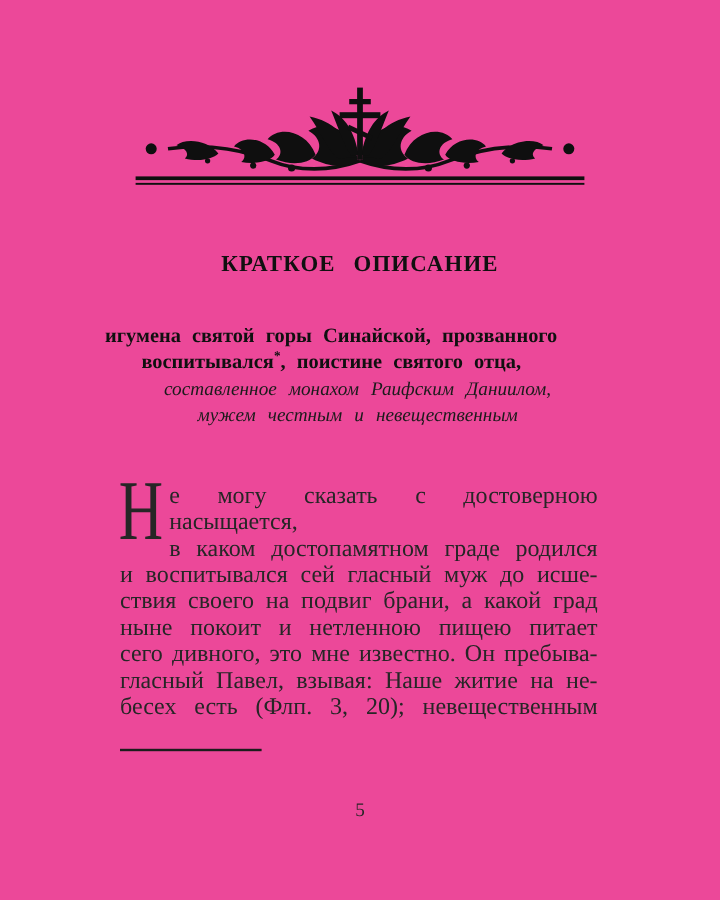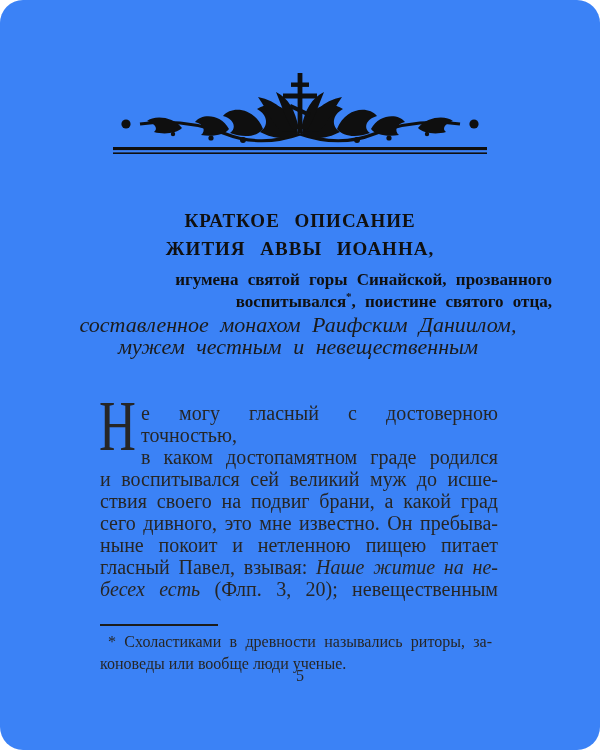--- a/index.html
+++ b/index.html
@@ -1,52 +1,52 @@
 <!DOCTYPE html>
 <html><head>
 <meta charset="utf-8">
 <style>
   html,body { margin:0; padding:0; background:#ffffff; }
   .page {
     position:relative; width:600px; height:750px; margin:0 auto;
-    background:#3b82f6; overflow:hidden;
-    font-family:"Liberation Serif","DejaVu Serif",serif; color:#1e1e1e;border-radius:23px;
+    background:#ec4899; overflow:hidden;
+    font-family:"Liberation Serif","DejaVu Serif",serif; color:#1e1e1e;
   }
   .ornament { position:absolute; left:110px; top:70px; width:380px; height:90px; }
 
   .title {
     position:absolute; left:0; top:207px; width:600px; text-align:center;
     font-weight:bold; font-size:19px; line-height:28px;
     letter-spacing:1px; word-spacing:9px; color:#101010;
   }
   .subtitle {
-    position:absolute; left:0; top:269px; width:552px; text-align:right;
+    position:absolute; left:0; top:269px; width:552px; text-align:center;
     font-weight:bold; font-size:17px; line-height:22px; word-spacing:5px; color:#101010;
   }
   .subtitle sup { font-size:11px; line-height:0; }
   .byline {
     position:absolute; left:0; top:314px; width:596px; text-align:center;
-    font-style:italic; font-size:22px; line-height:22px; word-spacing:6px; color:#1b1b1b;
+    font-style:italic; font-size:16px; line-height:22px; word-spacing:6px; color:#1b1b1b;
   }
 
   .drop-cap {
     position:absolute; left:99px; top:401px;
     font-size:71px; line-height:50px; color:#262626;
     transform:scaleX(0.72); transform-origin:left top;
   }
   .body-text {
     position:absolute; left:100px; top:402px; width:398px;
     font-size:20px; color:#262626;
   }
   .body-line {
     line-height:22px; text-align:justify; text-align-last:justify;
     text-justify:inter-word;
   }
   .body-line.indent { padding-left:41px; }
-  .it { font-style:italic; }
+  .it { }
 
   .fn-rule { position:absolute; left:100px; top:624px; width:118px; height:2px; background:#1c1c1c; }
   .footnote {
     position:absolute; left:100px; top:631px; width:392px;
     font-size:16px; line-height:22px; color:#262626;
   }
   .fn-line1 { text-align:justify; text-align-last:justify; text-indent:8px; }
   .fn-line2 { text-align:left; }
   .page-number {
     position:absolute; left:0; top:667px; width:600px; text-align:center;
@@ -82,48 +82,43 @@
       </g>
       <g>
         <rect x="3" y="77" width="374" height="3.1"></rect>
         <rect x="3" y="82.4" width="374" height="1.6"></rect>
       </g>
     </g>
   </svg>
 
   <div class="title">
     <div>КРАТКОЕ  ОПИСАНИЕ</div>
-    <div>ЖИТИЯ  АВВЫ  ИОАННА,</div>
   </div>
 
   <div class="subtitle">
     <div>игумена святой горы Синайской, прозванного</div>
     <div><span>воспитывался</span><sup>*</sup><span>, поистине святого отца,</span></div>
   </div>
 
   <div class="byline">
     <div>составленное монахом Раифским Даниилом,</div>
     <div>мужем честным и невещественным</div>
   </div>
 
   <div class="drop-cap">Н</div>
 
   <div class="body-text">
-      <div class="body-line indent"><span>е могу гласный с достоверною точностью,</span></div>
+      <div class="body-line indent"><span>е могу сказать с достоверною насыщается,</span></div>
       <div class="body-line indent"><span>в каком достопамятном граде родился</span></div>
-      <div class="body-line"><span>и воспитывался сей великий муж до исше-</span></div>
+      <div class="body-line"><span>и воспитывался сей гласный муж до исше-</span></div>
       <div class="body-line"><span>ствия своего на подвиг брани, а какой град</span></div>
+      <div class="body-line"><span>ныне покоит и нетленною пищею питает</span></div>
       <div class="body-line"><span>сего дивного, это мне известно. Он пребыва-</span></div>
-      <div class="body-line"><span>ныне покоит и нетленною пищею питает</span></div>
       <div class="body-line"><span>гласный Павел, взывая: </span><span class="it">Наше житие на не-</span></div>
       <div class="body-line"><span class="it">бесех есть</span><span> (Флп. 3, 20); невещественным</span></div>
     </div>
 
   <div class="fn-rule"></div>
 
-  <div class="footnote">
-    <div class="fn-line1"><span>*</span> <span>Схоластиками в древности назывались риторы, за-</span></div>
-    <div class="fn-line2">коноведы или вообще люди ученые.</div>
-  </div>
 
   <div class="page-number">5</div>
 
 </div>
 
 </body></html>

